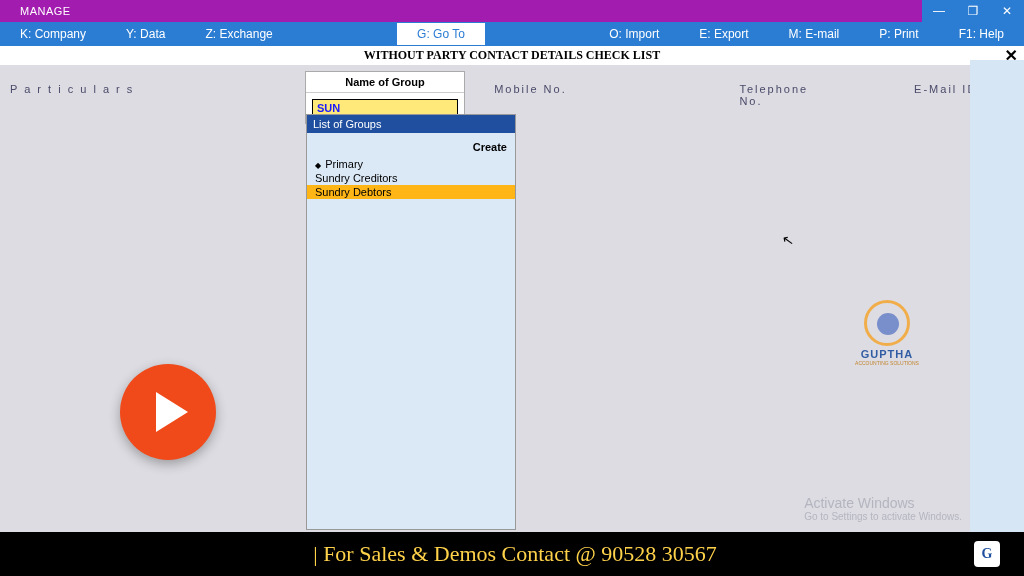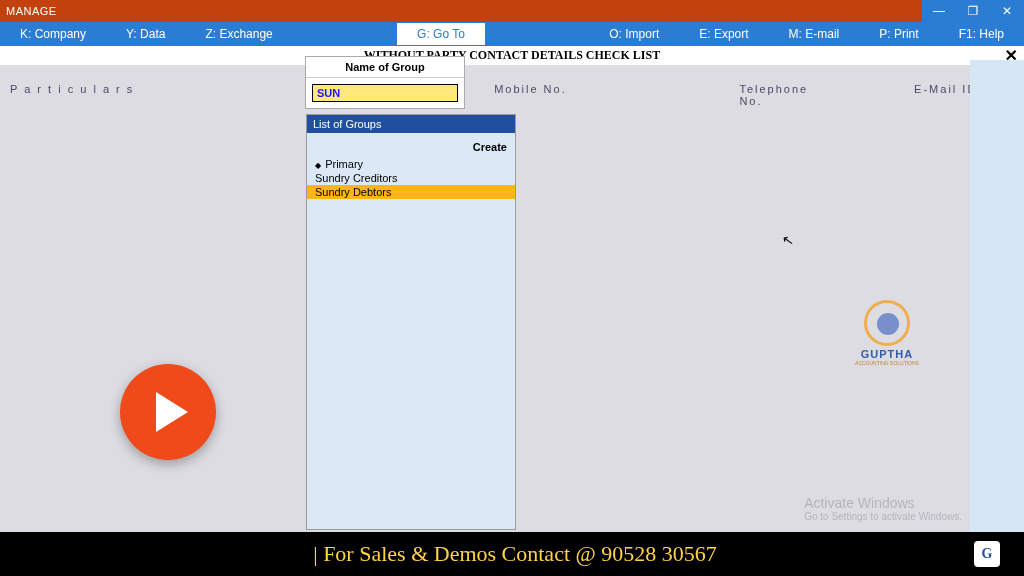--- a/index.html
+++ b/index.html
@@ -1,18 +1,18 @@
 <!DOCTYPE html>
 <html><head>
 <meta charset="utf-8">
 <style>
   * { margin: 0; padding: 0; box-sizing: border-box; }
   html, body { width: 1024px; height: 576px; font-family: Arial, sans-serif; overflow: hidden; background: #000; }
   .app { width: 1024px; height: 576px; position: relative; background: #e8e8f0; }
-  .titlebar { height: 22px; background: #c2410c; color: #fff; display: flex; align-items: center; padding: 0 6px; font-size: 11px; position: relative; }
+  .titlebar { height: 22px; background: #a21caf; color: #fff; display: flex; align-items: center; padding: 0 20px; font-size: 11px; position: relative; }
   .titlebar .title { letter-spacing: 0.5px; }
   .win-controls { position: absolute; right: 0; top: 0; height: 22px; display: flex; }
   .win-btn { width: 34px; height: 22px; display: flex; align-items: center; justify-content: center; color: #fff; font-size: 12px; }
   .win-btn.close { background: #2b7cd3; }
   .win-btn.max { background: #2b7cd3; }
   .win-btn.min { background: #2b7cd3; }
   .menubar { height: 24px; background: #2b7cd3; display: flex; align-items: stretch; color: #fff; font-size: 12px; }
   .menu-item { display: flex; align-items: center; justify-content: center; padding: 0 20px; cursor: pointer; white-space: nowrap; }
   .menu-item.active { background: #fff; color: #2b7cd3; border: 1px solid #2b7cd3; }
   .menu-spacer { flex: 1; }
@@ -20,21 +20,21 @@
   .report-title { text-align: center; font-size: 12px; font-weight: bold; padding: 2px 0; background: #fff; color: #000; position: relative; font-family: Liberation Serif, serif; }
   .close-x { position: absolute; right: 6px; top: 0px; font-size: 16px; font-weight: bold; cursor: pointer; color: #000; }
   .col-headers { display: flex; font-size: 11px; color: #4a4a6a; padding: 18px 0 6px 0; letter-spacing: 2px; }
   .col-particulars { width: 280px; padding-left: 10px; }
   .col-mobile { width: 220px; }
   .col-tel { width: 210px; }
   .col-email { width: 200px; }
   .right-panel { position: absolute; right: 0; top: 14px; bottom: 0; width: 54px; background: #d6e6f5; }
 
   
-  .group-dialog { position: absolute; left: 305px; top: 56px; width: 160px; background: #fff; border: 1px solid #aaa; font-size: 11px; }
+  .group-dialog { position: absolute; left: 305px; top: 71px; width: 160px; background: #fff; border: 1px solid #aaa; font-size: 11px; }
   .group-dialog .hdr { text-align: center; font-weight: bold; padding: 4px 0; border-bottom: 1px solid #ccc; }
   .group-input { margin: 6px; border: 1px solid #000; background: #ffe97a; padding: 2px 4px; font-size: 11px; color: #1a1aff; font-weight: bold; }
 
   
   .list-panel { position: absolute; left: 306px; top: 114px; width: 210px; bottom: 46px; background: #dbe9f7; border: 1px solid #999; font-size: 11px; }
   .list-panel .panel-title { background: #1f4f9e; color: #fff; padding: 3px 6px; font-size: 11px; }
   .create-row { text-align: right; padding: 8px 8px 4px 0; color: #000; font-weight: bold; }
   .group-row { padding: 1px 8px; color: #000; }
   .group-row.primary::before { content: "◆"; font-size: 8px; margin-right: 4px; }
   .group-row.selected { background: #ffb515; }

